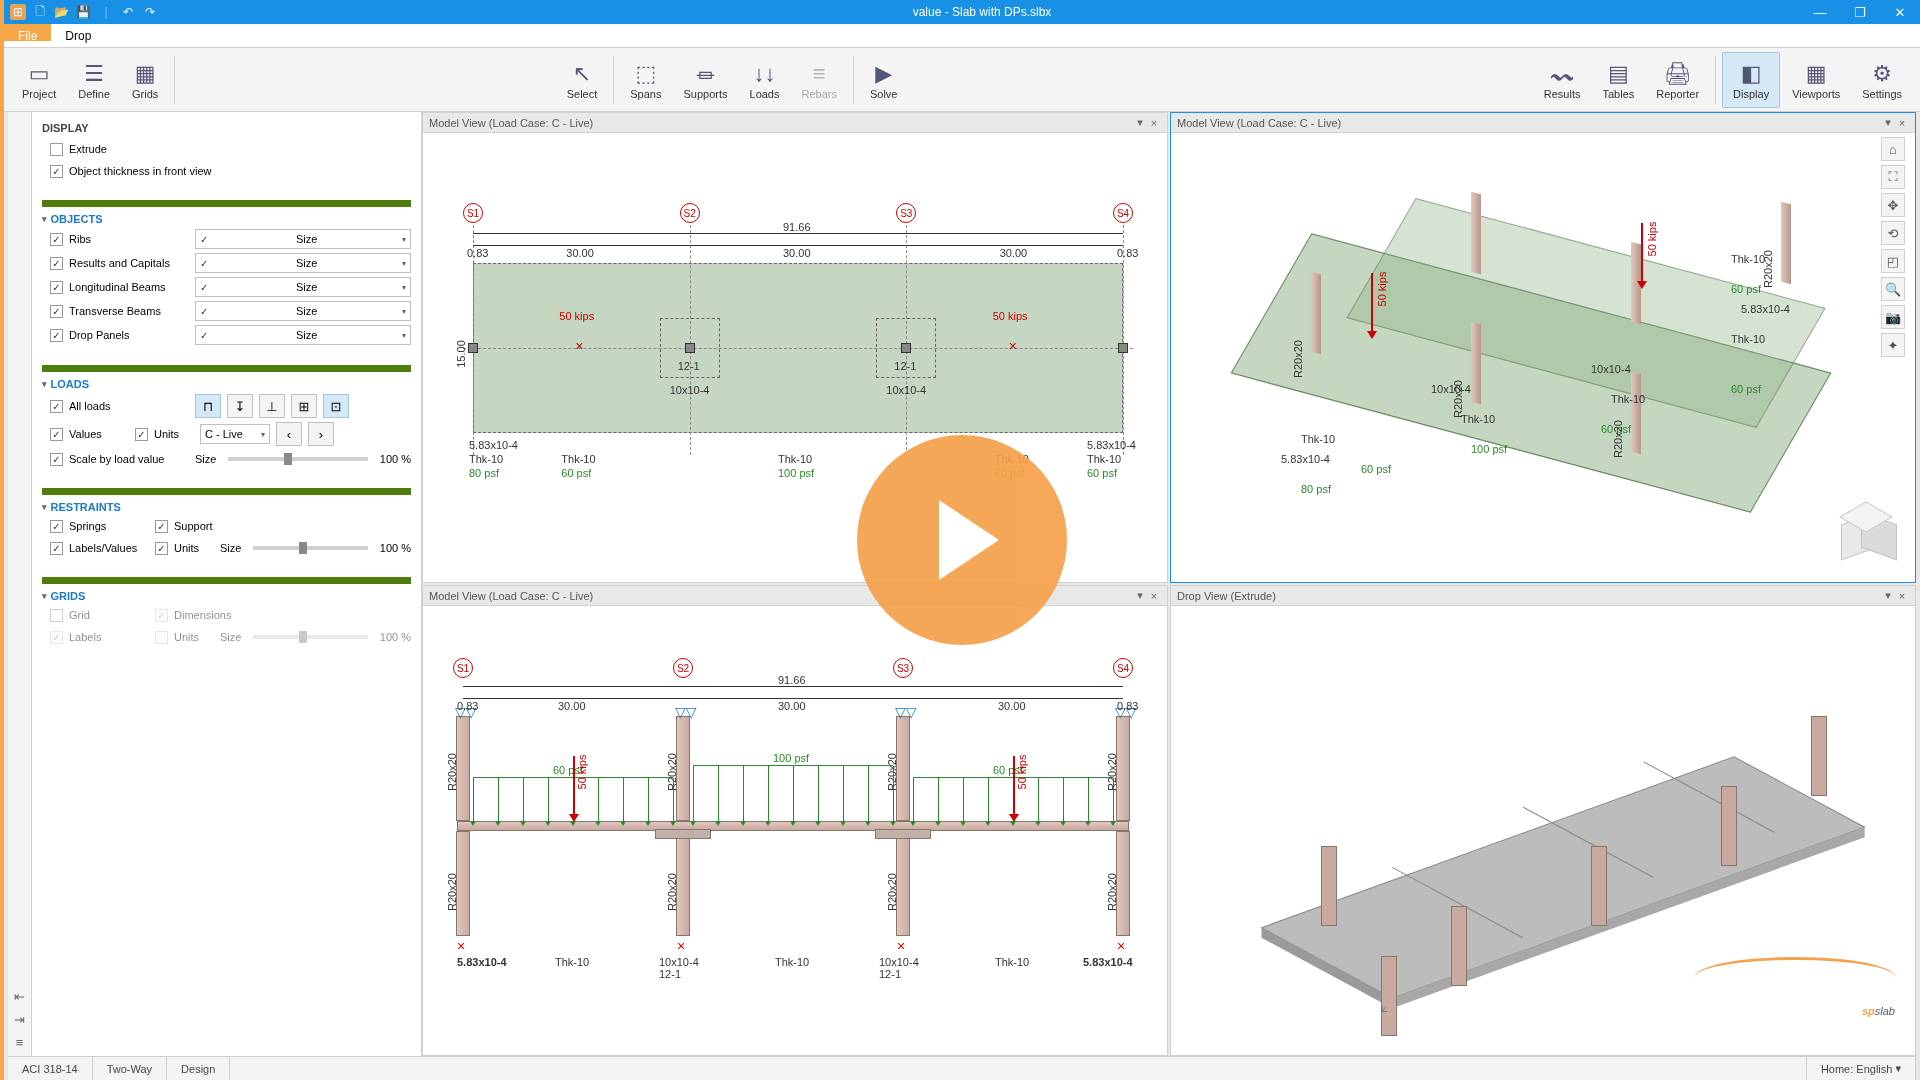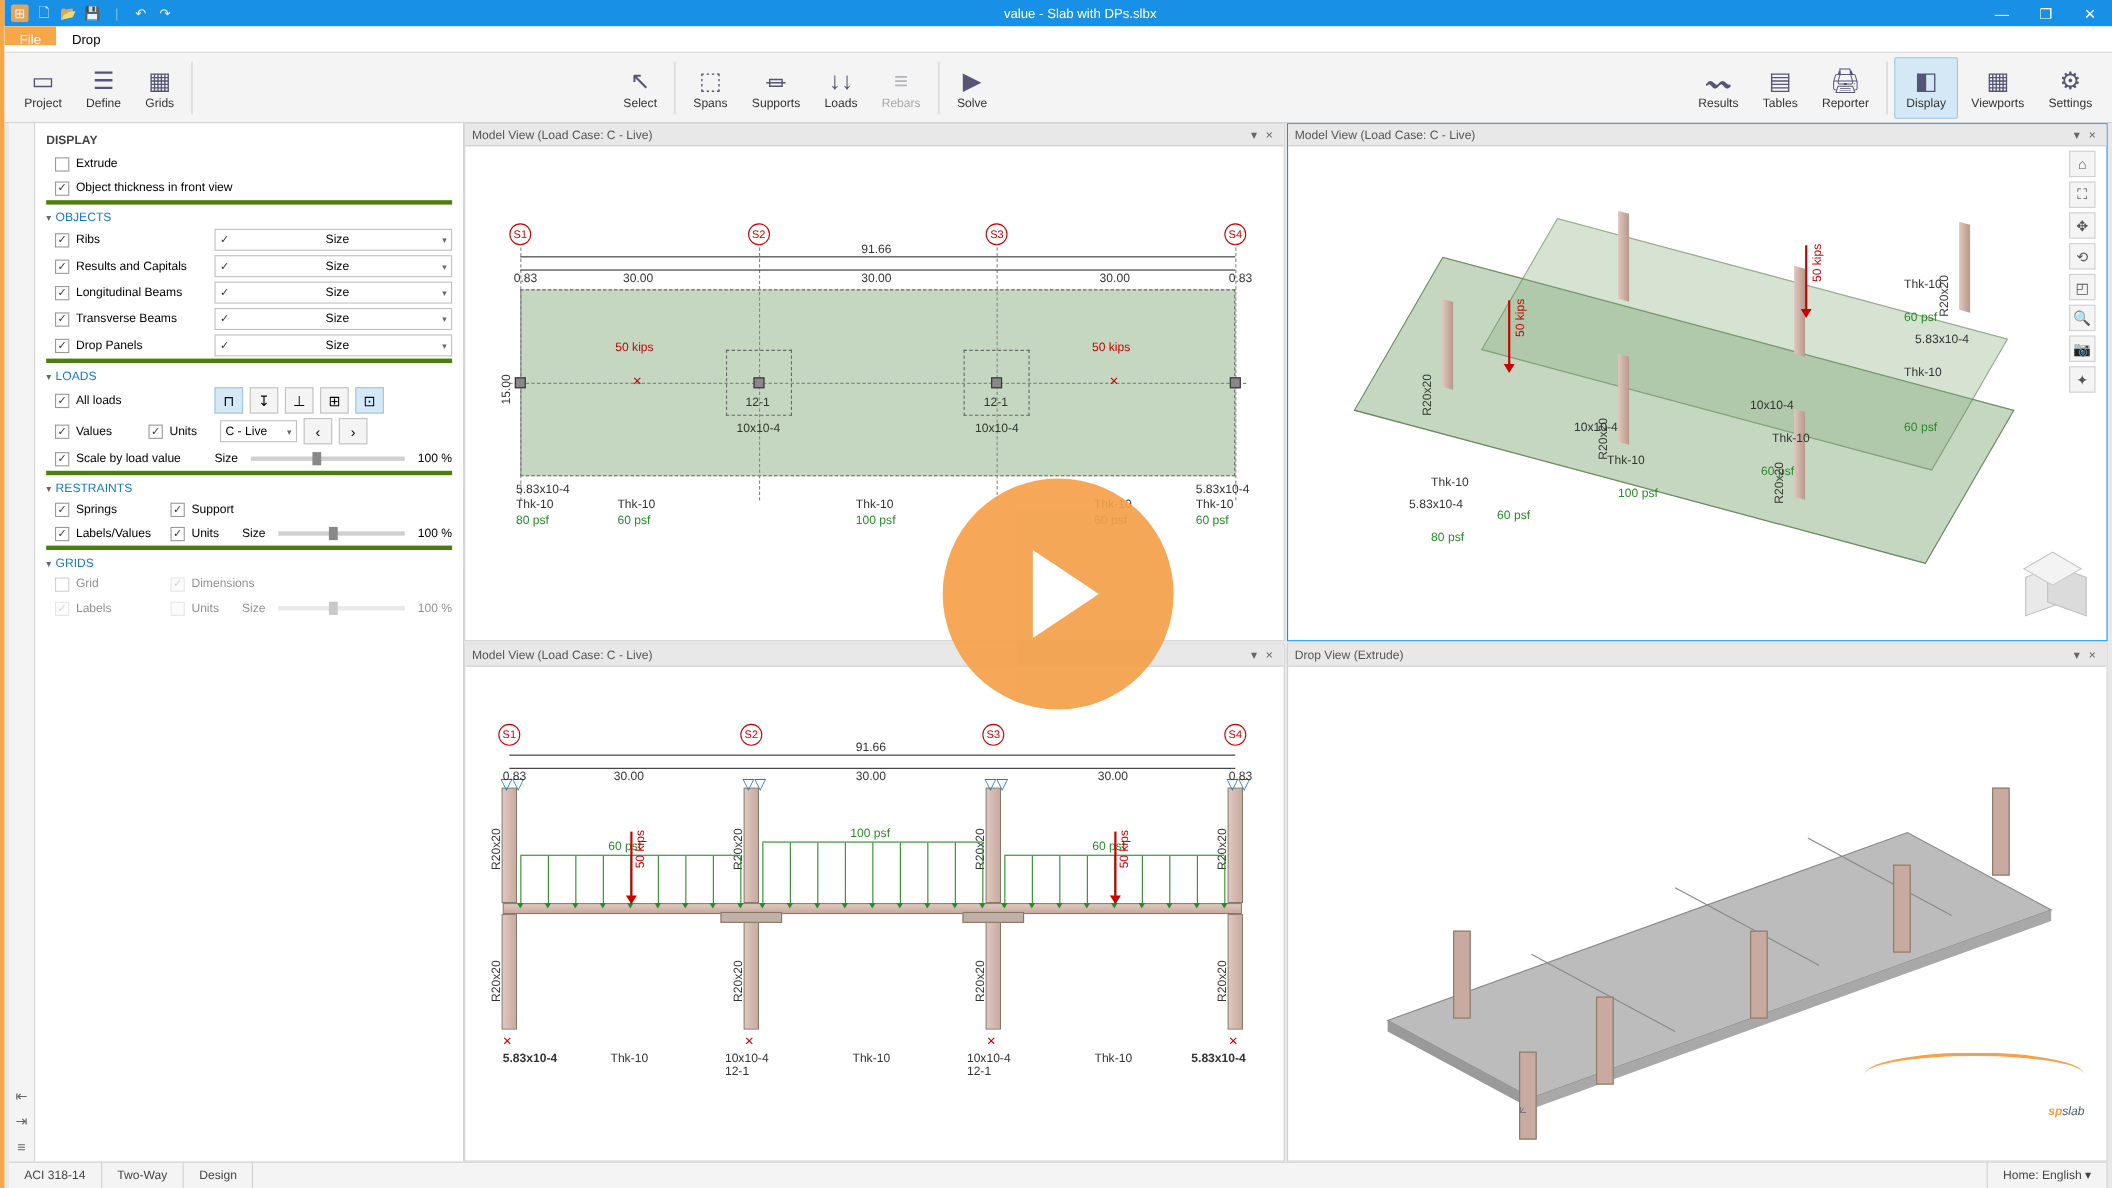--- a/index.html
+++ b/index.html
@@ -30,21 +30,21 @@
 
 #mainrow { position:absolute; top:112px; bottom:24px; left:4px; right:4px; display:flex; }
 
 
 #rail { width:24px; background:#f4f4f4; border-right:1px solid #d0d0d0; display:flex; flex-direction:column-reverse; align-items:center; padding:6px 0; gap:8px; }
 #rail span { font-size:13px; color:#666; }
 
 
 #sidepanel { width:390px; background:#fff; border-right:1px solid #d0d0d0; overflow-y:auto; padding:6px 10px; }
 .sec-title { font-weight:bold; color:#444; padding:4px 0; font-size:11px; }
-.sec-hdr { color:#1a7ac8; font-weight:normal; padding:6px 0 2px; display:flex; align-items:center; gap:4px; border-top:4px solid #4d7c0f; margin-top:0; }
+.sec-hdr { color:#1a7ac8; font-weight:bold; padding:6px 0 2px; display:flex; align-items:center; gap:4px; border-top:7px solid #4d7c0f; margin-top:18px; }
 .sec-hdr::before { content:"▾"; font-size:9px; color:#666; }
 .row { display:flex; align-items:center; padding:2px 0 2px 8px; gap:6px; min-height:22px; }
 .chk { width:13px; height:13px; border:1px solid #999; display:inline-flex; align-items:center; justify-content:center; font-size:10px; color:#333; background:#fff; }
 .chk.on::after { content:"✓"; }
 .chk.off { background:#f0f0f0; opacity:.5; }
 .sel { border:1px solid #c0c0c0; background:#fff; height:20px; padding:0 4px; display:flex; align-items:center; justify-content:space-between; flex:1; }
 .sel::after { content:"▾"; font-size:8px; color:#666; }
 .sel.chk-sel::before { content:"✓"; font-size:10px; margin-right:3px; color:#333; }
 .lblt { flex:0 0 120px; }
 .mini-btn { width:26px; height:24px; border:1px solid #c0c0c0; background:#f4f4f4; display:inline-flex; align-items:center; justify-content:center; font-size:13px; }

